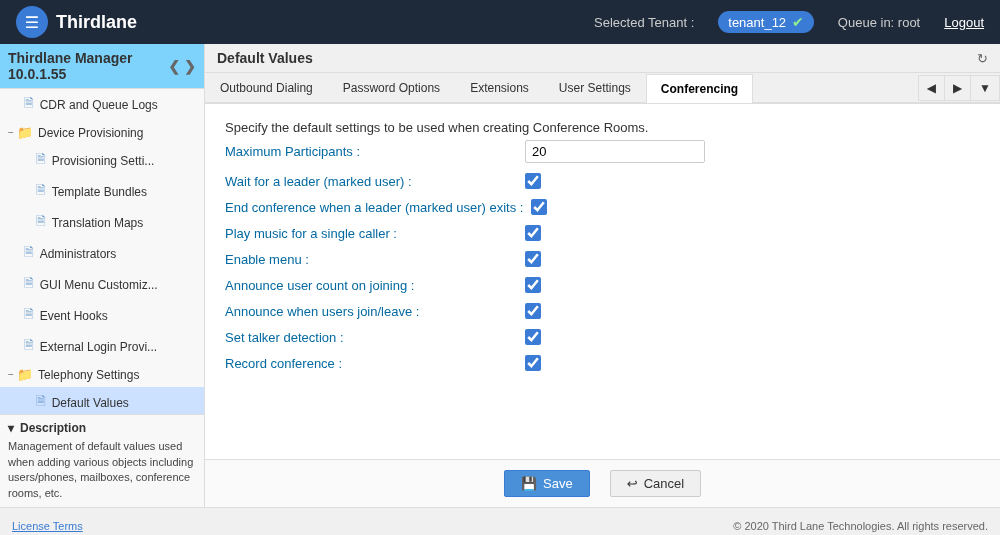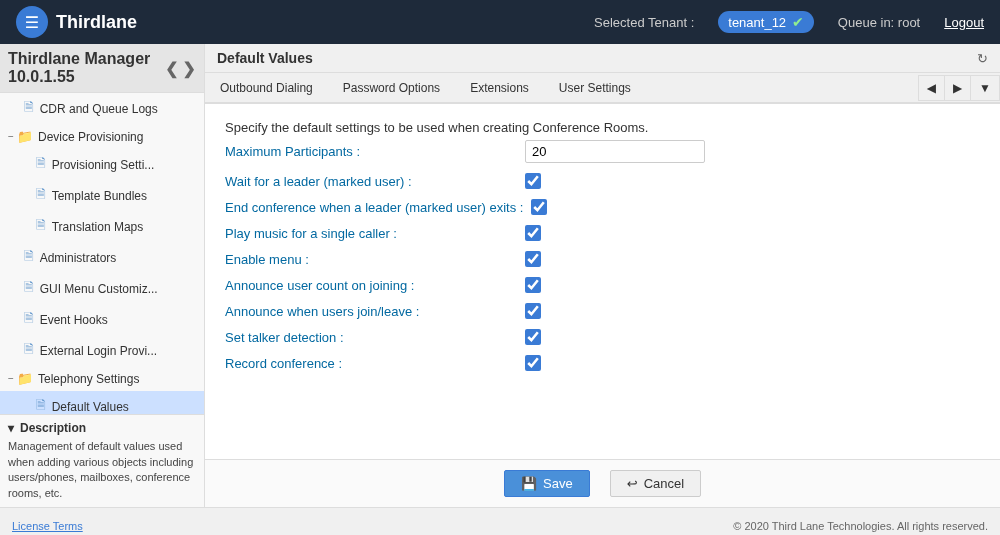--- a/index.html
+++ b/index.html
@@ -61,23 +61,23 @@
       border-right: 1px solid #ddd;
       display: flex;
       flex-direction: column;
       overflow: hidden;
     }
     .sidebar-header {
       display: flex;
       align-items: center;
       justify-content: space-between;
       padding: 6px 8px;
-      background: #e5e5e5;
+      background: #7dd3fc;
       border-bottom: 1px solid #ddd;
-      font-size: 16px;
+      font-size: 14px;
       font-weight: bold;
     }
     .sidebar-header-icons { display: flex; gap: 4px; }
     .sidebar-nav { overflow-y: auto; flex: 1; }
     .sidebar-item {
       display: flex;
       align-items: center;
       padding: 5px 8px 5px 12px;
       cursor: pointer;
       font-size: 12px;
@@ -375,20 +375,23 @@
         <span>Outbound Dialing</span>
       </div>
       <div class="tab">
         <span>Password Options</span>
       </div>
       <div class="tab">
         <span>Extensions</span>
       </div>
       <div class="tab">
         <span>User Settings</span>
+      </div>
+      <div class="tab active">
+        <span>Conferencing</span>
       </div>
       <div class="tabs-nav">
         <div class="tabs-nav-btn">◀</div>
         <div class="tabs-nav-btn">▶</div>
         <div class="tabs-nav-btn">▼</div>
       </div>
     </div>
 
     <div class="form-content">
       <div class="form-description">Specify the default settings to be used when creating Conference Rooms.</div>

